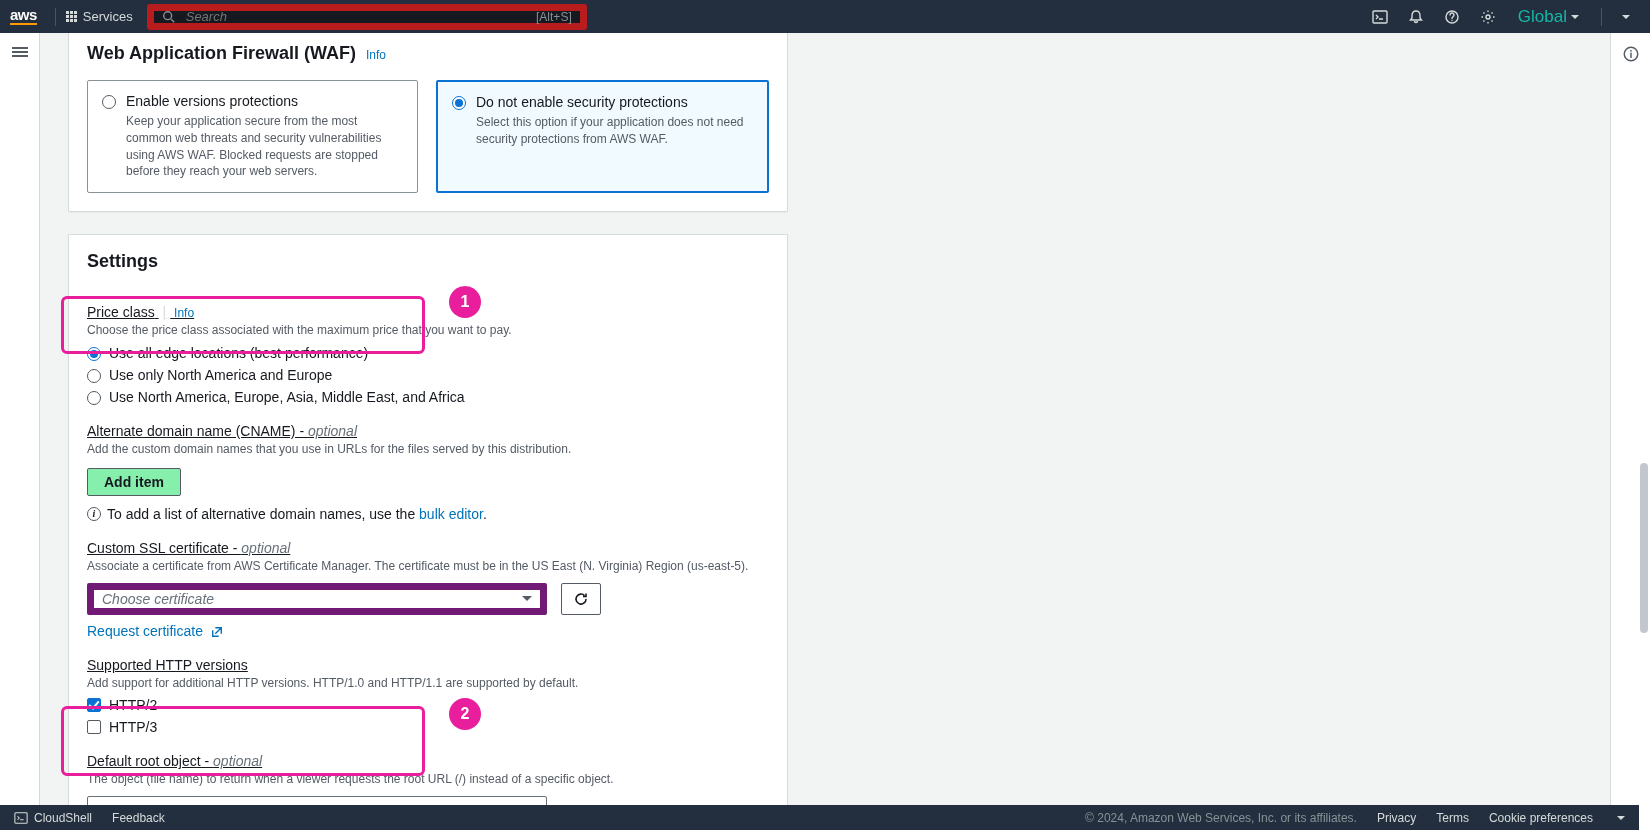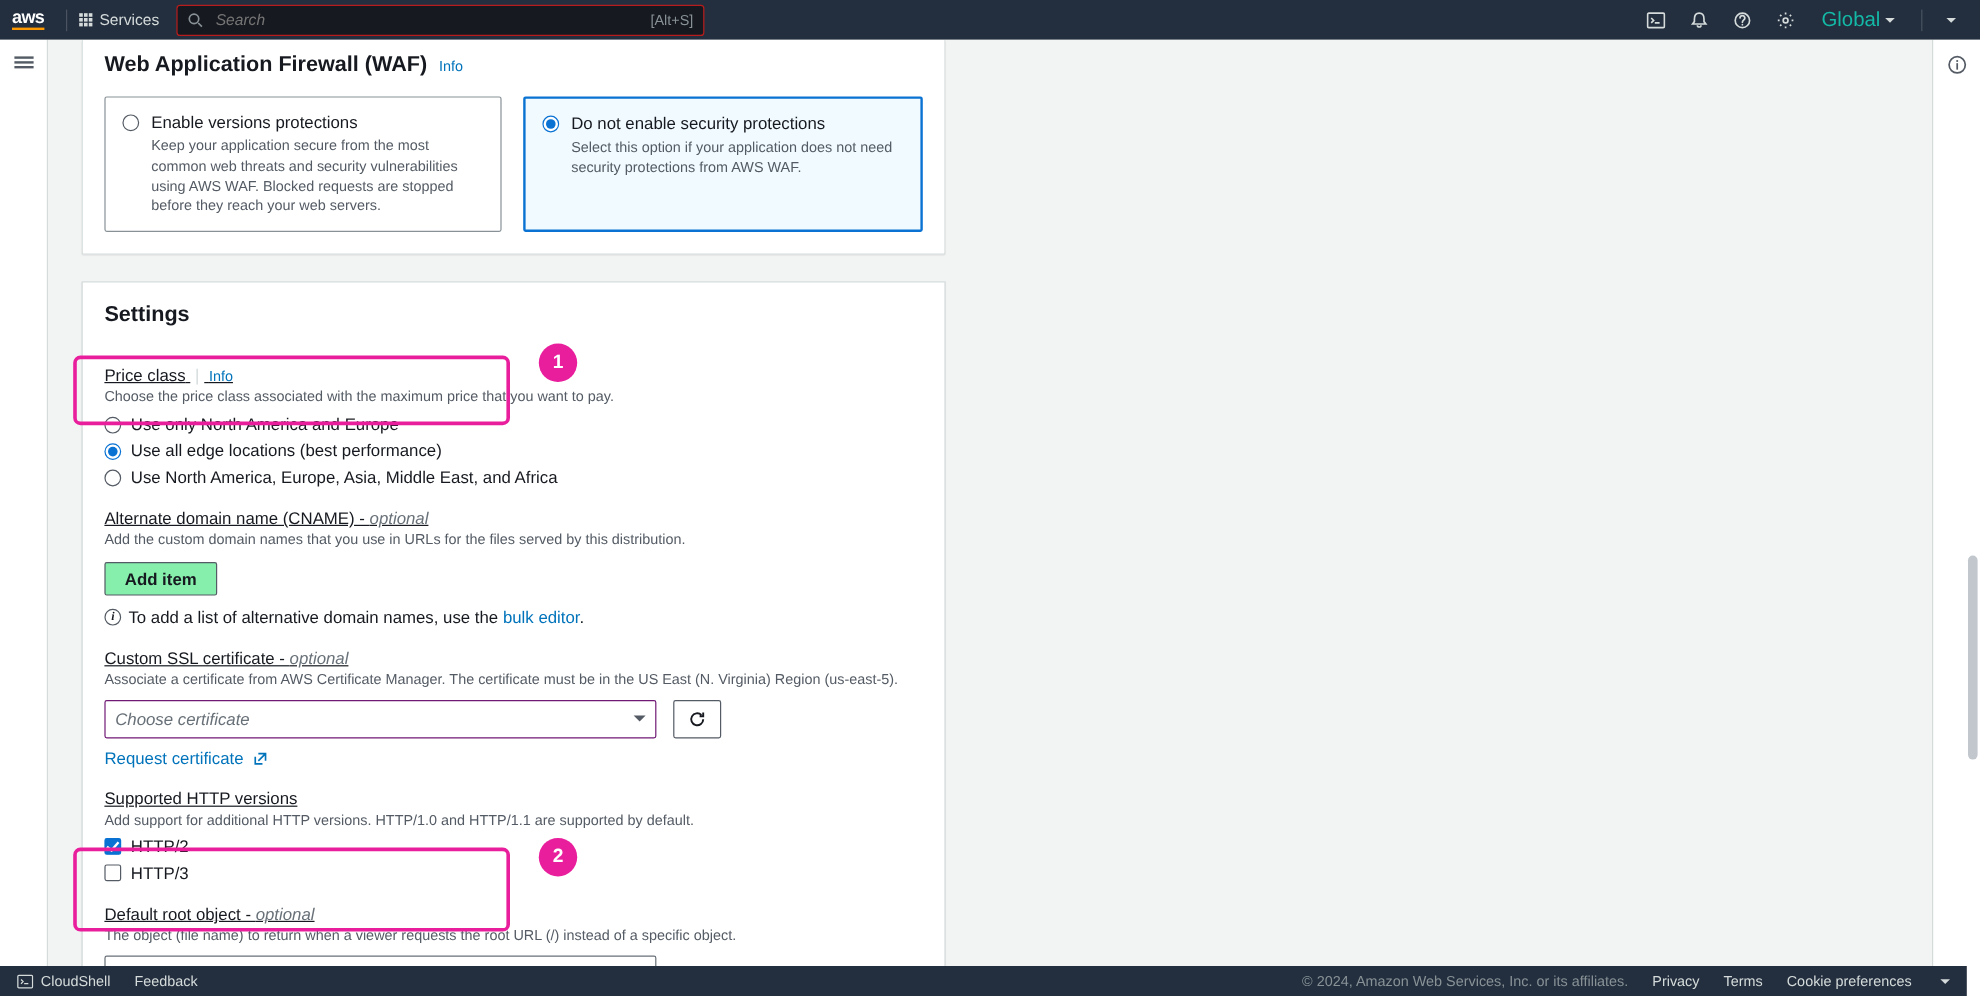--- a/index.html
+++ b/index.html
@@ -19,21 +19,21 @@
   html,body{margin:0;padding:0;height:100%;font-family:"Amazon Ember",Arial,Helvetica,sans-serif;font-size:14px;color:#16191f;background:#fff;}
   body{width:1650px;height:830px;overflow:hidden;position:relative;}
 
   
   .nav{height:33px;background:var(--navy);display:flex;align-items:center;color:#fff;padding:5px 10px;position:relative;z-index:10;}
   .logo{font-weight:700;font-size:15px;letter-spacing:-.5px;margin-right:8px;border-bottom:2px solid var(--orange);padding-bottom:1px;display:inline-block;line-height:14px;}
   .nav-sep{width:1px;height:18px;background:#4a5361;margin:0 10px;}
   .nav-item{display:flex;align-items:center;gap:6px;font-size:13px;color:#d5dbdb;cursor:pointer;}
   .grid9{display:inline-grid;grid-template-columns:repeat(3,3px);grid-template-rows:repeat(3,3px);gap:1px;}
   .grid9 span{background:#d5dbdb;width:3px;height:3px;}
-  .search{margin-left:14px;flex:0 0 440px;height:26px;background:var(--navy2);border:1px solid #b91c1c;border-radius:3px;display:flex;align-items:center;padding:0 8px;gap:8px;color:#95a5a6;}
+  .search{margin-left:14px;flex:0 0 440px;height:26px;background:var(--navy2);border:7px solid #b91c1c;border-radius:3px;display:flex;align-items:center;padding:0 8px;gap:8px;color:#95a5a6;}
   .search input{flex:1;background:transparent;border:0;outline:0;color:#d5dbdb;font-style:italic;font-size:13px;}
   .search .hint{font-size:12px;color:#879196;}
   .nav-right{margin-left:auto;display:flex;align-items:center;}
   .nav-ico{width:36px;height:33px;display:flex;align-items:center;justify-content:center;color:#d5dbdb;font-size:15px;cursor:pointer;}
   .region{display:flex;align-items:center;gap:4px;color:#14b8a6;font-size:17px;padding:0 12px;cursor:pointer;}
   .caret{width:0;height:0;border-left:4px solid transparent;border-right:4px solid transparent;border-top:4px solid #d5dbdb;display:inline-block;}
 
   
   .shell{position:absolute;top:33px;left:0;right:0;bottom:25px;display:flex;background:var(--bg);}
   .left-rail{width:40px;background:#fff;border-right:1px solid var(--border);display:flex;flex-direction:column;align-items:center;padding-top:12px;}
@@ -66,21 +66,21 @@
   .field-label .opt{font-style:italic;color:var(--gray-text2);}
   .field-desc{font-size:12px;color:var(--gray-text);margin-top:2px;line-height:1.4;}
   .radio-row,.check-row{display:flex;align-items:center;gap:8px;margin-top:6px;font-size:14px;cursor:pointer;}
   .check-o{width:14px;height:14px;border:1px solid #545b64;border-radius:2px;flex:0 0 14px;position:relative;background:#fff;}
   .check-o.on{background:var(--blue);border-color:var(--blue);}
   .check-o.on::after{content:"";position:absolute;left:3px;top:0px;width:4px;height:8px;border:solid #fff;border-width:0 2px 2px 0;transform:rotate(40deg);}
   .btn{display:inline-flex;align-items:center;height:28px;padding:0 16px;border:1px solid #545b64;border-radius:2px;background:#86efac;font-weight:700;font-size:14px;cursor:pointer;}
   .note{display:flex;align-items:center;gap:6px;font-size:14px;margin-top:10px;}
   .note .i{width:14px;height:14px;border:1px solid #545b64;border-radius:50%;display:inline-flex;align-items:center;justify-content:center;font-size:10px;font-weight:700;font-family:Georgia,serif;font-style:italic;}
   .link{color:var(--link);cursor:pointer;}
-  .select{height:32px;border:1px solid #701a75;border-radius:2px;background:#fff;display:flex;align-items:center;padding:0 8px;color:var(--gray-text2);font-style:italic;justify-content:space-between;cursor:pointer;}
+  .select{height:32px;border:7px solid #701a75;border-radius:2px;background:#fff;display:flex;align-items:center;padding:0 8px;color:var(--gray-text2);font-style:italic;justify-content:space-between;cursor:pointer;}
   .select .tri{border-left:5px solid transparent;border-right:5px solid transparent;border-top:5px solid #545b64;}
   .icon-btn{width:40px;height:32px;border:1px solid #545b64;border-radius:2px;display:inline-flex;align-items:center;justify-content:center;cursor:pointer;background:#fff;}
   .text-input{height:32px;width:460px;border:1px solid #687078;border-radius:2px;padding:0 10px;font-size:14px;outline:0;}
 
   
   .annot{position:absolute;border:3px solid var(--pink);border-radius:6px;pointer-events:none;z-index:5;}
   .badge{position:absolute;width:32px;height:32px;border-radius:50%;background:var(--pink);color:#fff;font-weight:700;font-size:16px;display:flex;align-items:center;justify-content:center;z-index:6;pointer-events:none;}
 
   
   .footer{position:absolute;left:0;right:11px;bottom:0;height:25px;background:var(--navy);color:#d5dbdb;display:flex;align-items:center;font-size:12px;padding:0 14px;}
@@ -204,26 +204,26 @@
           <div class="badge" style="left:380px;top:4px;">1</div>
 
           <div class="field">
             <div class="field-label">
               <span>Price class</span>
               <span style="color:#d5dbdb;margin:0 4px">|</span>
               <span class="link" style="font-size:12px">Info</span>
             </div>
             <div class="field-desc">Choose the price class associated with the maximum price that you want to pay.</div>
             <label class="radio-row">
+              <span class="radio-o on"></span>
+              <span>Use all edge locations (best performance)</span>
+            </label>
+            <label class="radio-row">
               <span class="radio-o"></span>
               <span>Use only North America and Europe</span>
-            </label>
-            <label class="radio-row">
-              <span class="radio-o on"></span>
-              <span>Use all edge locations (best performance)</span>
             </label>
             <label class="radio-row">
               <span class="radio-o"></span>
               <span>Use North America, Europe, Asia, Middle East, and Africa</span>
             </label>
           </div>
 
           <div class="field">
             <div class="field-label">
               <span>Alternate domain name (CNAME) - </span><span class="opt">optional</span>

